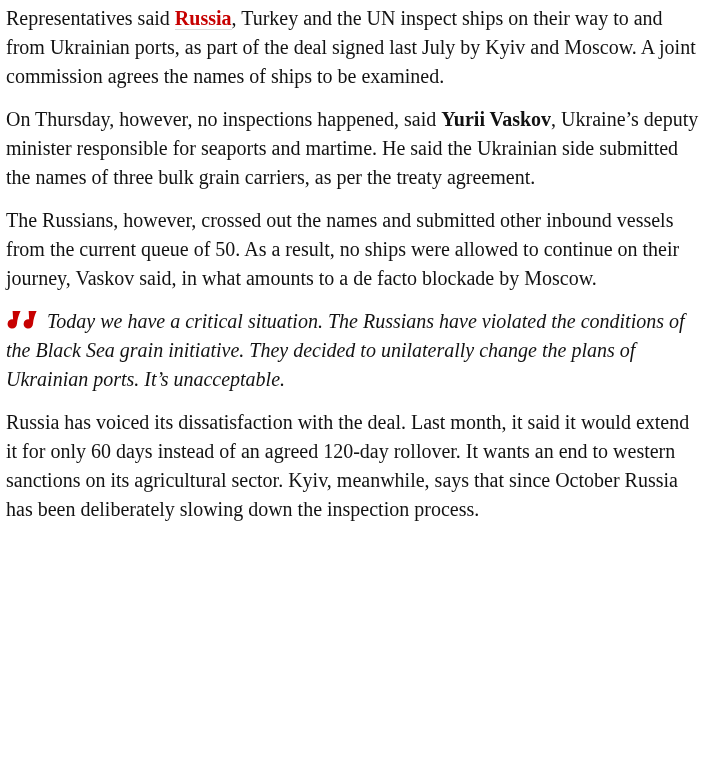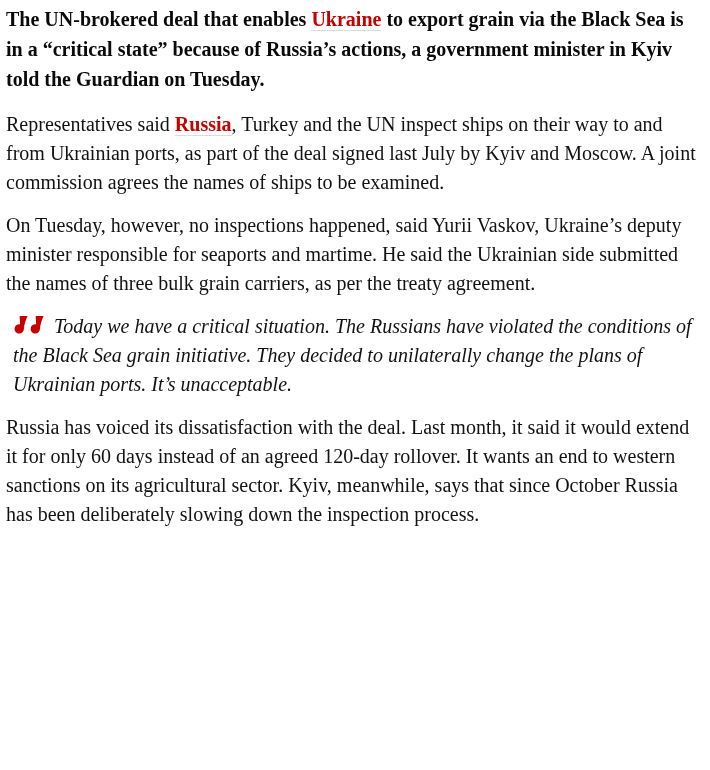--- a/index.html
+++ b/index.html
@@ -33,25 +33,25 @@
     color: #c70000;
     text-decoration: none;
     border-bottom: 1px solid #dcdcdc;
     cursor: pointer;
     font-weight: bold;
   }
   p.intro a.inline-link {
     font-weight: 700;
   }
   strong.name {
-    font-weight: 400;
+    font-weight: 700;
     text-align: center;
   }
   blockquote.pull-quote {
-    margin: 0 0 14px 7px;
+    margin: 0 0 14px 0;
     padding: 0;
     font-style: italic;
     font-size: 20px;
     line-height: 29px;
     color: #121212;
   }
   .quote-icon {
     display: inline-block;
     width: 34px;
     height: 20px;
@@ -65,26 +65,26 @@
   }
   p.last {
     margin-bottom: 16px;
   }
 </style>
 </head>
 <body>
 
 <div class="article">
 
-  <p class="intro"><span>The UN-brokered deal that enables </span><a class="inline-link">Ukraine</a><span> to export grain via the Black Sea is in a “critical state” because of Russia’s actions, a government minister in Kyiv told the Guardian on Tuesday.</span></p>
 
   <p><span>Representatives said </span><a class="inline-link">Russia</a><span>, Turkey and the UN inspect ships on their way to and from Ukrainian ports, as part of the deal signed last July by Kyiv and Moscow. A joint commission agrees the names of ships to be examined.</span></p>
 
-  <p><span>On Tuesday, however, no inspections happened, said </span><strong class="name">Yurii Vaskov</strong><span>, Ukraine’s deputy minister responsible for seaports and martime. He said the Ukrainian side submitted the names of three bulk grain carriers, as per the treaty agreement.</span></p>
+  <p><span>On Thursday, however, no inspections happened, said </span><strong class="name">Yurii Vaskov</strong><span>, Ukraine’s deputy minister responsible for seaports and martime. He said the Ukrainian side submitted the names of three bulk grain carriers, as per the treaty agreement.</span></p>
 
+  <p>The Russians, however, crossed out the names and submitted other inbound vessels from the current queue of 50. As a result, no ships were allowed to continue on their journey, Vaskov said, in what amounts to a de facto blockade by Moscow.</p>
 
 
   <blockquote class="pull-quote"><span class="quote-icon"><svg viewBox="0 0 36 21" xmlns="http://www.w3.org/2000/svg" aria-hidden="true">
           <g fill="#c70000">
             <path d="M7.0 0 H15.4 C13.2 4.6 12.0 9.0 11.6 13.5 C11.3 16.9 8.7 19.0 5.7 18.4 C2.9 17.8 1.2 15.2 1.8 12.5 C2.4 9.9 4.9 8.3 7.5 8.9 C7.4 5.9 7.2 2.9 7.0 0 Z"></path>
             <path d="M24.0 0 H32.4 C30.2 4.6 29.0 9.0 28.6 13.5 C28.3 16.9 25.7 19.0 22.7 18.4 C19.9 17.8 18.2 15.2 18.8 12.5 C19.4 9.9 21.9 8.3 24.5 8.9 C24.4 5.9 24.2 2.9 24.0 0 Z"></path>
           </g>
         </svg></span><span>Today we have a critical situation. The Russians have violated the conditions of the Black Sea grain initiative. They decided to unilaterally change the plans of Ukrainian ports. It’s unacceptable.</span></blockquote>
 
   <p class="last">Russia has voiced its dissatisfaction with the deal. Last month, it said it would extend it for only 60 days instead of an agreed 120-day rollover. It wants an end to western sanctions on its agricultural sector. Kyiv, meanwhile, says that since October Russia has been deliberately slowing down the inspection process.</p>

